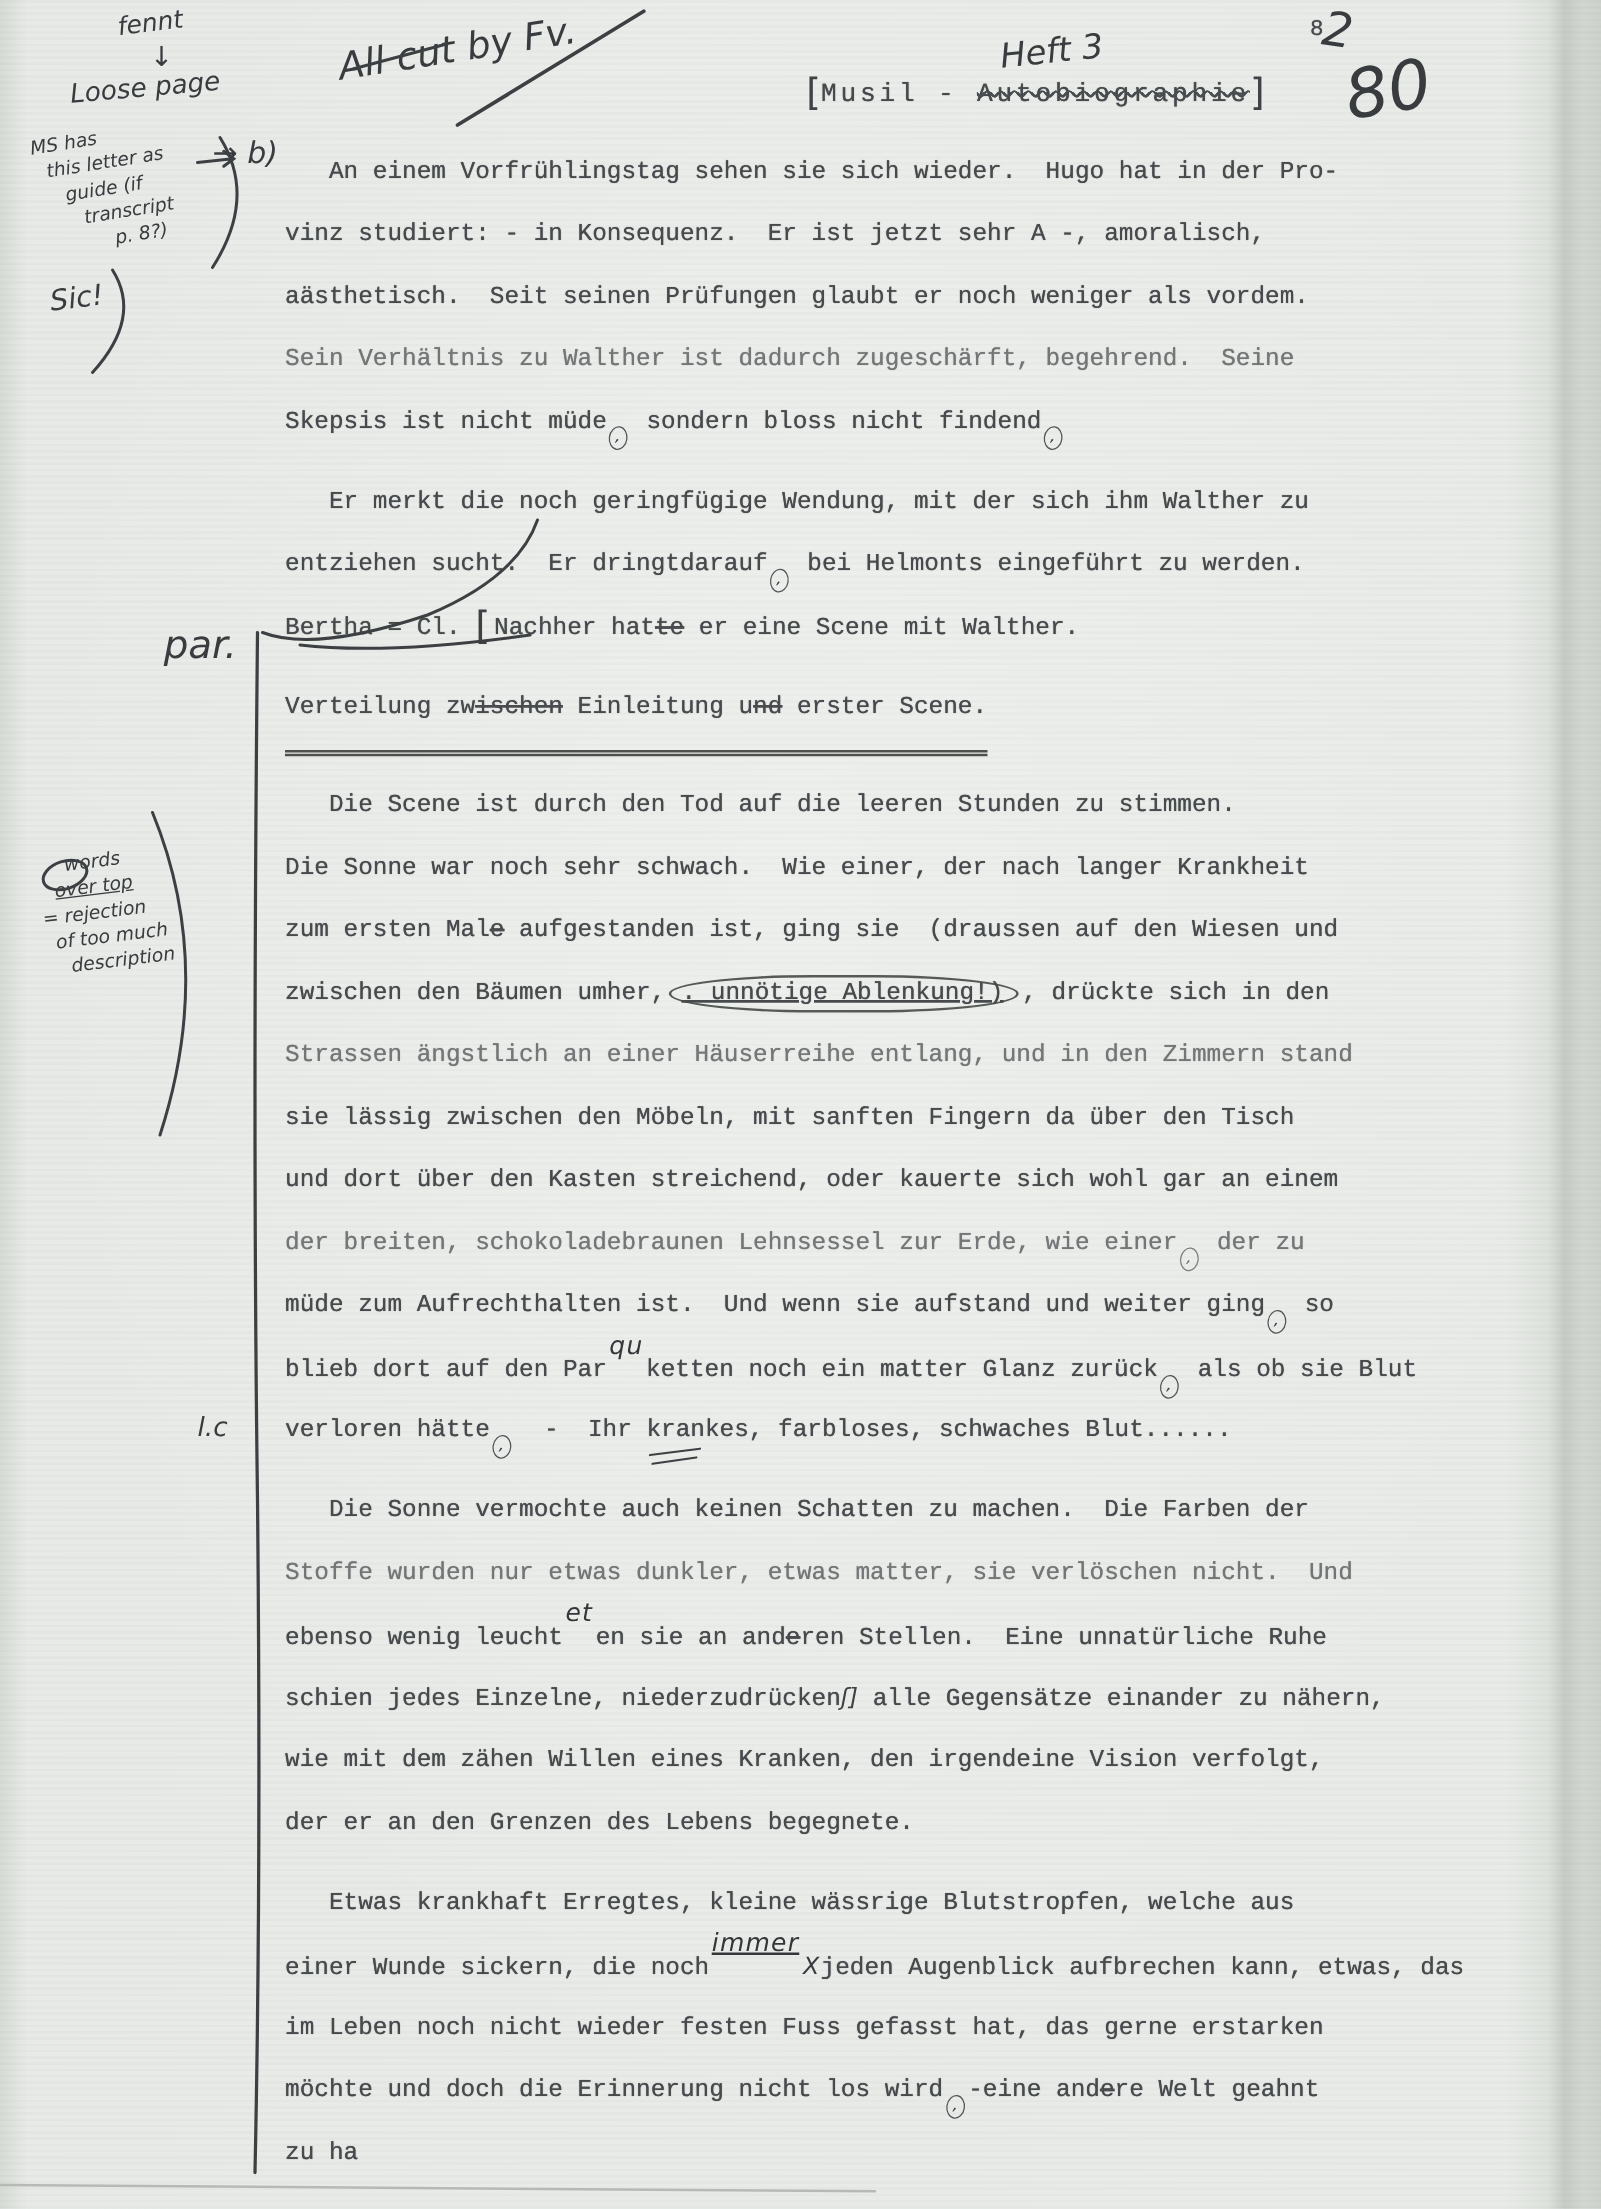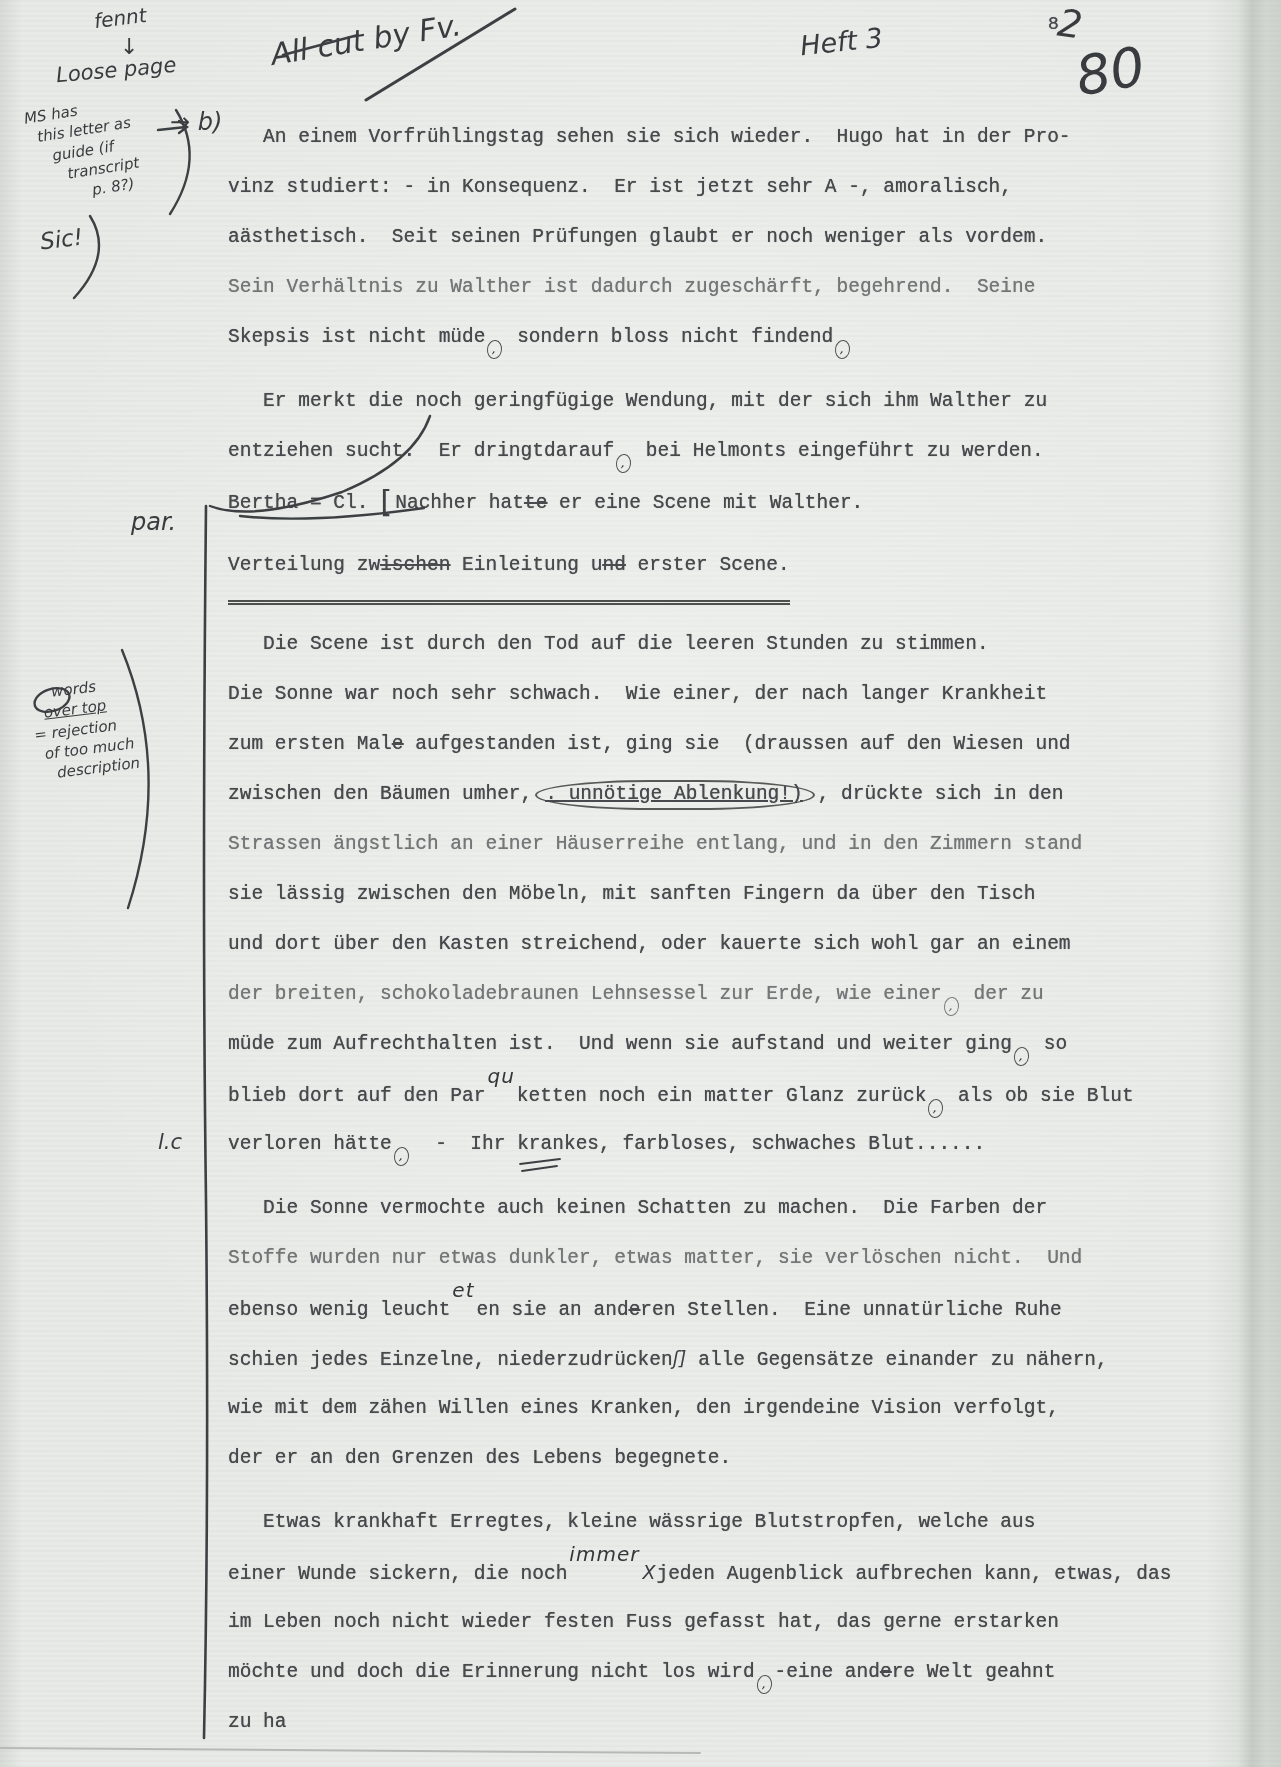--- a/index.html
+++ b/index.html
@@ -47,21 +47,21 @@
     transform:translateY(11px) rotate(8deg);
     font-family:"DejaVu Sans",sans-serif;font-style:italic;
     font-size:13px;text-align:center;color:#3b3f42;margin:0 3px 0 2px;
     text-shadow:none;
   }
   .sins{
     font-family:"DejaVu Sans",sans-serif;font-style:italic;
     font-size:20px;position:relative;top:-18px;margin:0 2px;
     color:#33373a;text-shadow:none;letter-spacing:1px;
   }
-  .sinsu{text-decoration-thickness:1.5px;margin-top:39px;}
+  .sinsu{text-decoration:underline;text-decoration-thickness:1.5px;margin-top:39px;}
   .sbr{
     font-family:"DejaVu Sans",sans-serif;font-size:31px;font-style:normal;
     color:#3d4144;vertical-align:-4px;margin-right:3px;text-shadow:none;
   }
   .shand{
     font-family:"DejaVu Sans",sans-serif;font-style:italic;font-size:19px;
     color:#3d4144;text-shadow:none;
   }
   .scaret{
     font-family:"DejaVu Sans",sans-serif;font-style:italic;font-size:19px;
@@ -79,20 +79,23 @@
   }
   .tbracket{font-size:30px;letter-spacing:0;vertical-align:-3px;color:#3f4346;font-family:"DejaVu Sans",sans-serif;text-shadow:none;}
   .tstruck{text-decoration:line-through;text-decoration-style:wavy;text-decoration-thickness:2px;text-decoration-color:#4a4e51;}
   .note-lines div{line-height:1.35;}
 </style>
 </head>
 <body>
 
 <div class="page">
 
+  <div class="title-block typed">
+    <span class="tbracket">[</span><span>Musil - </span><span class="tstruck">Autobiographie</span><span class="tbracket">]</span>
+  </div>
   <div class="hand" style="left:800px;top:26px;font-size:27px;transform:rotate(-6deg);">Heft 3</div>
 
   <div class="typed" style="position:absolute;left:1048px;top:14px;font-size:18px;">8</div>
   <div class="hand" style="left:1058px;top:2px;font-size:38px;transform:rotate(8deg);">2</div>
   <div class="hand" style="left:1076px;top:40px;font-size:54px;transform:rotate(-10deg);">80</div>
 
   <div class="hand" style="left:94px;top:6px;font-size:20px;transform:rotate(-7deg);">fennt</div>
   <div class="hand" style="left:120px;top:34px;font-size:22px;">↓</div>
   <div class="hand" style="left:56px;top:58px;font-size:21px;transform:rotate(-5deg);">Loose page</div>
   <div class="hand" style="left:270px;top:22px;font-size:30px;transform:rotate(-9deg);">All cut by Fv.</div>
@@ -100,21 +103,21 @@
   <div class="hand note-lines" style="left:30px;top:100px;font-size:15px;transform:rotate(-9deg);">
     <div>MS has</div>
     <div style="padding-left:10px;">this letter as</div>
     <div style="padding-left:22px;">guide (if</div>
     <div style="padding-left:34px;">transcript</div>
     <div style="padding-left:56px;">p. 8?)</div>
   </div>
   <div class="hand" style="left:170px;top:108px;font-size:24px;">→ b)</div>
 
   <div class="hand" style="left:40px;top:226px;font-size:23px;transform:rotate(-7deg);">Sic!</div>
-  <div class="hand" style="left:131px;top:498px;font-size:24px;margin-top:10px;">par.</div>
+  <div class="hand" style="left:131px;top:498px;font-size:31px;">par.</div>
 
   <div class="hand note-lines" style="left:34px;top:678px;font-size:15px;transform:rotate(-7deg);">
     <div style="padding-left:22px;">words</div>
     <div style="padding-left:12px;text-decoration:underline;">over top</div>
     <div>= rejection</div>
     <div style="padding-left:8px;">of too much</div>
     <div style="padding-left:18px;">description</div>
   </div>
 
   <div class="hand" style="left:158px;top:1130px;font-size:21px;">l.c</div>

